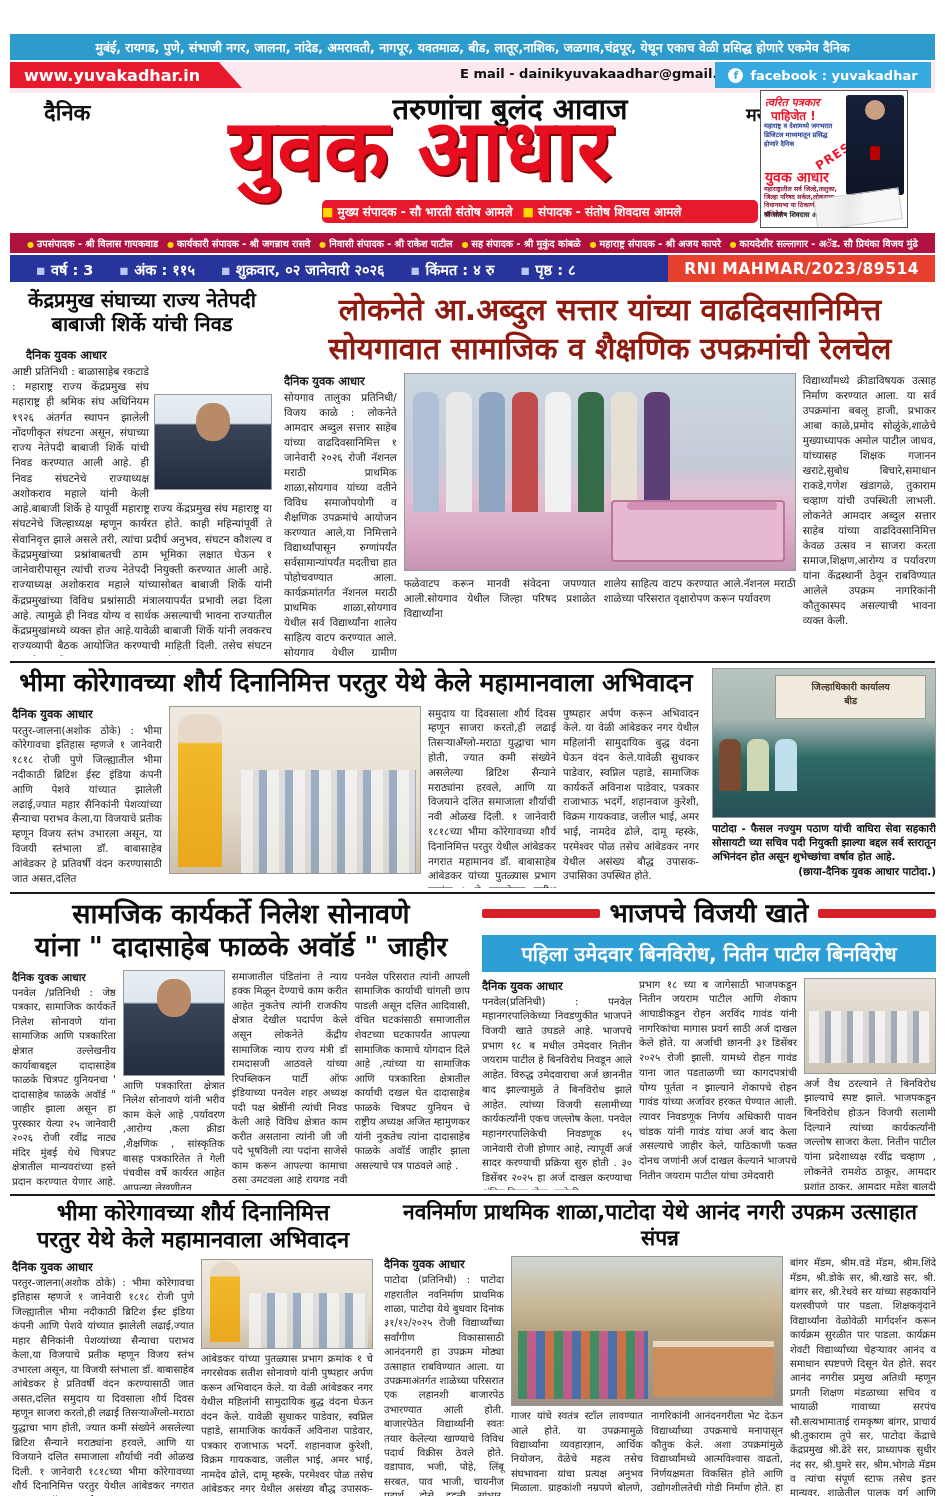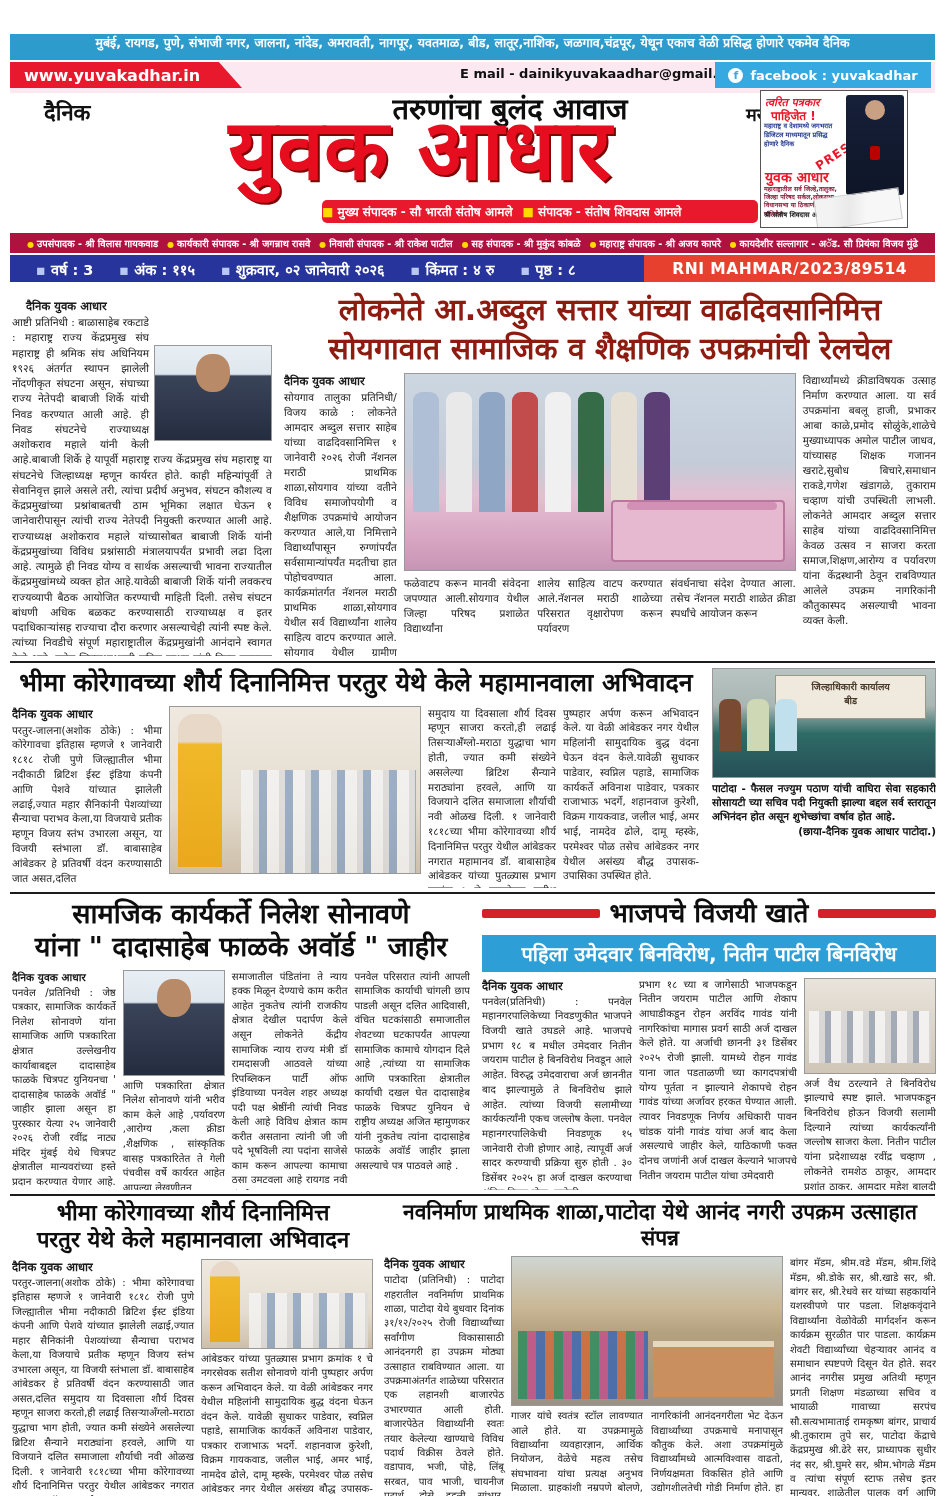--- a/index.html
+++ b/index.html
@@ -1,20 +1,20 @@
 <!DOCTYPE html>
 <html><head>
 <meta charset="utf-8">
 <style>
   html,body{margin:0;padding:0;background:#dddddd;}
   .page{position:relative;width:945px;height:1501px;background:#ffffff;margin:0 auto;overflow:hidden;
         font-family:"DejaVu Sans","Liberation Sans",sans-serif;color:#1a1a1a;}
   
   .cities-bar{position:absolute;left:10px;top:34px;width:925px;height:26px;background:#2e9bcd;color:#fff;
-      display:flex;align-items:flex-start;justify-content:center;font-size:12.5px;font-weight:bold;}
+      display:flex;align-items:center;justify-content:center;font-size:12.5px;font-weight:bold;}
   .ribbon{position:absolute;left:10px;top:62px;width:925px;height:31px;background:#fce8f0;}
   .site-arrow{position:absolute;left:0;top:0;width:232px;height:26px;background:#e8192c;color:#fff;
       font-weight:bold;font-size:16px;display:flex;align-items:center;padding-left:14px;box-sizing:border-box;
       clip-path:polygon(0 0,90% 0,100% 100%,0 100%);}
   .email{position:absolute;left:450px;top:4px;font-size:13px;font-weight:bold;color:#111;}
   .fb-btn{position:absolute;right:4px;top:0;width:216px;height:26px;background:#36a9e1;color:#fff;
       display:flex;align-items:center;justify-content:center;gap:7px;font-size:13px;font-weight:bold;}
   .fb-circle{width:15px;height:15px;border-radius:50%;background:#fff;color:#36a9e1;font-size:11px;font-weight:bold;
       display:flex;align-items:center;justify-content:center;}
   
@@ -42,21 +42,21 @@
   .ad-thumbs{position:absolute;right:6px;bottom:2px;width:84px;height:30px;
       background:linear-gradient(100deg,#f3f3f3 20%,#e9e9e9 40%,#f7f7f7 60%);border:1px solid #ccc;transform:rotate(-8deg);}
   
   .editors-strip{position:absolute;left:10px;top:233px;width:925px;height:20px;background:#b01240;color:#fff;
       display:flex;align-items:center;justify-content:center;gap:9px;font-size:9.6px;font-weight:bold;white-space:nowrap;}
   .editors-strip span::before{content:"● ";color:#ffd900;font-size:8px;}
   .info-bar{position:absolute;left:10px;top:255px;width:925px;height:27px;background:#27349b;color:#fff;
       display:flex;align-items:center;font-size:14.5px;font-weight:bold;}
   .info-item{margin-left:26px;white-space:nowrap;}
   .info-item::before{content:"▪ ";color:#b9c8f2;}
-  .rni{margin-left:auto;background:#e8402f;height:27px;display:flex;align-items:center;padding:0 28px;
+  .rni{margin-left:auto;background:#e8402f;height:27px;display:flex;align-items:center;padding:0 16px;
       font-size:15.5px;letter-spacing:.5px;font-family:"DejaVu Sans","Liberation Sans",sans-serif;}
   
   .sep{position:absolute;left:10px;width:925px;height:2px;background:#1c1c1c;}
   .story{position:absolute;overflow:hidden;}
   .hl{font-weight:800;color:#0d0d0d;text-align:center;line-height:1.22;}
   .byline{font-weight:bold;font-size:11.5px;margin:4px 0 2px 14px;}
   .body-txt{font-size:10.6px;line-height:1.44;text-align:justify;color:#222;}
   .cols{display:flex;gap:7px;margin-top:5px;}
   .photo{position:relative;overflow:hidden;border:1px solid #999;box-sizing:border-box;}
   .caption{font-size:10.4px;font-weight:bold;line-height:1.35;text-align:justify;color:#111;margin-top:3px;}
@@ -145,20 +145,24 @@
   <div class="info-bar">
     <span class="info-item">वर्ष : 3</span>
     <span class="info-item">अंक : ११५</span>
     <span class="info-item">शुक्रवार, ०२ जानेवारी २०२६</span>
     <span class="info-item">किंमत : ४ रु</span>
     <span class="info-item">पृष्ठ : ८</span>
     <span class="rni">RNI MAHMAR/2023/89514</span>
   </div>
 
   <div class="story" style="left:12px;top:288px;width:260px;height:368px;">
+    <div class="hl" style="font-size:20px;">
+      <div>केंद्रप्रमुख संघाच्या राज्य नेतेपदी</div>
+      <div>बाबाजी शिर्के यांची निवड</div>
+    </div>
     <div class="byline" style="text-align:left;margin-top:10px;">दैनिक युवक आधार</div>
     <div class="body-txt">
       <div class="photo portrait" style="float:right;width:118px;height:96px;margin:30px 0 3px 5px;">
         <div class="face"></div>
       </div>
       <span>आष्टी प्रतिनिधी : बाळासाहेब रकटाडे : महाराष्ट्र राज्य केंद्रप्रमुख संघ महाराष्ट्र ही श्रमिक संघ अधिनियम १९२६ अंतर्गत स्थापन झालेली नोंदणीकृत संघटना असून, संघाच्या राज्य नेतेपदी बाबाजी शिर्के यांची निवड करण्यात आली आहे. ही निवड संघटनेचे राज्याध्यक्ष अशोकराव महाले यांनी केली आहे.बाबाजी शिर्के हे यापूर्वी महाराष्ट्र राज्य केंद्रप्रमुख संघ महाराष्ट्र या संघटनेचे जिल्हाध्यक्ष म्हणून कार्यरत होते. काही महिन्यांपूर्वी ते सेवानिवृत्त झाले असले तरी, त्यांचा प्रदीर्घ अनुभव, संघटन कौशल्य व केंद्रप्रमुखांच्या प्रश्नांबाबतची ठाम भूमिका लक्षात घेऊन १ जानेवारीपासून त्यांची राज्य नेतेपदी नियुक्ती करण्यात आली आहे.</span>
       <span>राज्याध्यक्ष अशोकराव महाले यांच्यासोबत बाबाजी शिर्के यांनी केंद्रप्रमुखांच्या विविध प्रश्नांसाठी मंत्रालयापर्यंत प्रभावी लढा दिला आहे. त्यामुळे ही निवड योग्य व सार्थक असल्याची भावना राज्यातील केंद्रप्रमुखांमध्ये व्यक्त होत आहे.यावेळी बाबाजी शिर्के यांनी लवकरच राज्यव्यापी बैठक आयोजित करण्याची माहिती दिली. तसेच संघटन बांधणी अधिक बळकट करण्यासाठी राज्याध्यक्ष व इतर पदाधिकाऱ्यांसह राज्याचा दौरा करणार असल्याचेही त्यांनी स्पष्ट केले. त्यांच्या निवडीचे संपूर्ण महाराष्ट्रातील केंद्रप्रमुखांनी आनंदाने स्वागत केले आहे. तसेच जिल्हाध्यक्षपदी सुनिल जाधव यांची निवड करण्यात आली आहे.</span>
     </div>
   </div>
 
@@ -183,21 +187,20 @@
               <div class="person" style="background:#356b46;"></div>
             <div class="person" style="background:#e6e0d4;"></div>
               <div class="person" style="background:#5b3f75;"></div>
           </div>
           <div class="bed"></div>
           <div class="rail"></div>
         </div>
         <div class="cols" style="gap:8px;justify-content:space-between;">
           <div class="body-txt" style="flex:1;font-size:10.4px;">फळेवाटप करून मानवी संवेदना जपण्यात आली.सोयगाव येथील जिल्हा परिषद प्रशाळेत विद्यार्थ्यांना</div>
           <div class="body-txt" style="flex:1;font-size:10.4px;">शालेय साहित्य वाटप करण्यात आले.नॅशनल मराठी शाळेच्या परिसरात वृक्षारोपण करून पर्यावरण</div>
-          <div class="body-txt" style="flex:1;font-size:10.4px;">संवर्धनाचा संदेश देण्यात आला. तसेच नॅशनल मराठी शाळेत क्रीडा स्पर्धांचे आयोजन करून</div>
         </div>
       </div>
       <div class="body-txt" style="width:137px;font-size:10.4px;">विद्यार्थ्यांमध्ये क्रीडाविषयक उत्साह निर्माण करण्यात आला. या सर्व उपक्रमांना बबलू हाजी, प्रभाकर आबा काळे,प्रमोद सोळुंके,शाळेचे मुख्याध्यापक अमोल पाटील जाधव, यांच्यासह शिक्षक गजानन खराटे,सुबोध बिचारे,समाधान राकडे,गणेश खंडागळे, तुकाराम चव्हाण यांची उपस्थिती लाभली. लोकनेते आमदार अब्दुल सत्तार साहेब यांच्या वाढदिवसानिमित्त केवळ उत्सव न साजरा करता समाज,शिक्षण,आरोग्य व पर्यावरण यांना केंद्रस्थानी ठेवून राबविण्यात आलेले उपक्रम नागरिकांनी कौतुकास्पद असल्याची भावना व्यक्त केली.</div>
     </div>
   </div>
 
   <div class="sep" style="top:661px;"></div>
 
   <div class="story" style="left:12px;top:668px;width:688px;height:220px;">
     <div class="hl" style="font-size:25px;">भीमा कोरेगावच्या शौर्य दिनानिमित्त परतुर येथे केले महामानवाला अभिवादन</div>
@@ -209,21 +212,21 @@
       <div class="photo ph-buddha" style="width:252px;height:168px;">
         <div class="statue"></div>
         <div class="crowd"></div>
       </div>
       <div class="body-txt" style="width:128px;font-size:10.3px;">समुदाय या दिवसाला शौर्य दिवस म्हणून साजरा करतो,ही लढाई तिसऱ्याअँग्लो-मराठा युद्धाचा भाग होती, ज्यात कमी संख्येने असलेल्या ब्रिटिश सैन्याने मराठ्यांना हरवले, आणि या विजयाने दलित समाजाला शौर्याची नवी ओळख दिली. १ जानेवारी १८१८च्या भीमा कोरेगावच्या शौर्य दिनानिमित्त परतुर येथील आंबेडकर नगरात महामानव डॉ. बाबासाहेब आंबेडकर यांच्या पुतळ्यास प्रभाग क्रमांक १ चे नगरसेवक सतीश सोनावणे यांनी</div>
       <div class="body-txt" style="width:136px;font-size:10.3px;">पुष्पहार अर्पण करून अभिवादन केले. या वेळी आंबेडकर नगर येथील महिलांनी सामुदायिक बुद्ध वंदना घेऊन वंदन केले.यावेळी सुधाकर पाडेवार, स्वप्निल पहाडे, सामाजिक कार्यकर्ते अविनाश पाडेवार, पत्रकार राजाभाऊ भदर्गे, शहानवाज कुरेशी, विक्रम गायकवाड, जलील भाई, अमर भाई, नामदेव ढोले, दामू म्हस्के, परमेश्वर पोळ तसेच आंबेडकर नगर येथील असंख्य बौद्ध उपासक-उपासिका उपस्थित होते.</div>
     </div>
   </div>
 
   <div class="story" style="left:712px;top:668px;width:224px;height:220px;">
-    <div class="photo ph-office" style="width:224px;height:110px;">
+    <div class="photo ph-office" style="width:224px;height:150px;">
       <div class="sign">
         <div>जिल्हाधिकारी कार्यालय</div>
         <div>बीड</div>
       </div>
       <div class="men">
         <div style="background:#7a4a33;"></div>
           <div style="background:#cfd8b5;"></div>
           <div style="background:#bfe0ec;"></div>
       </div>
     </div>

